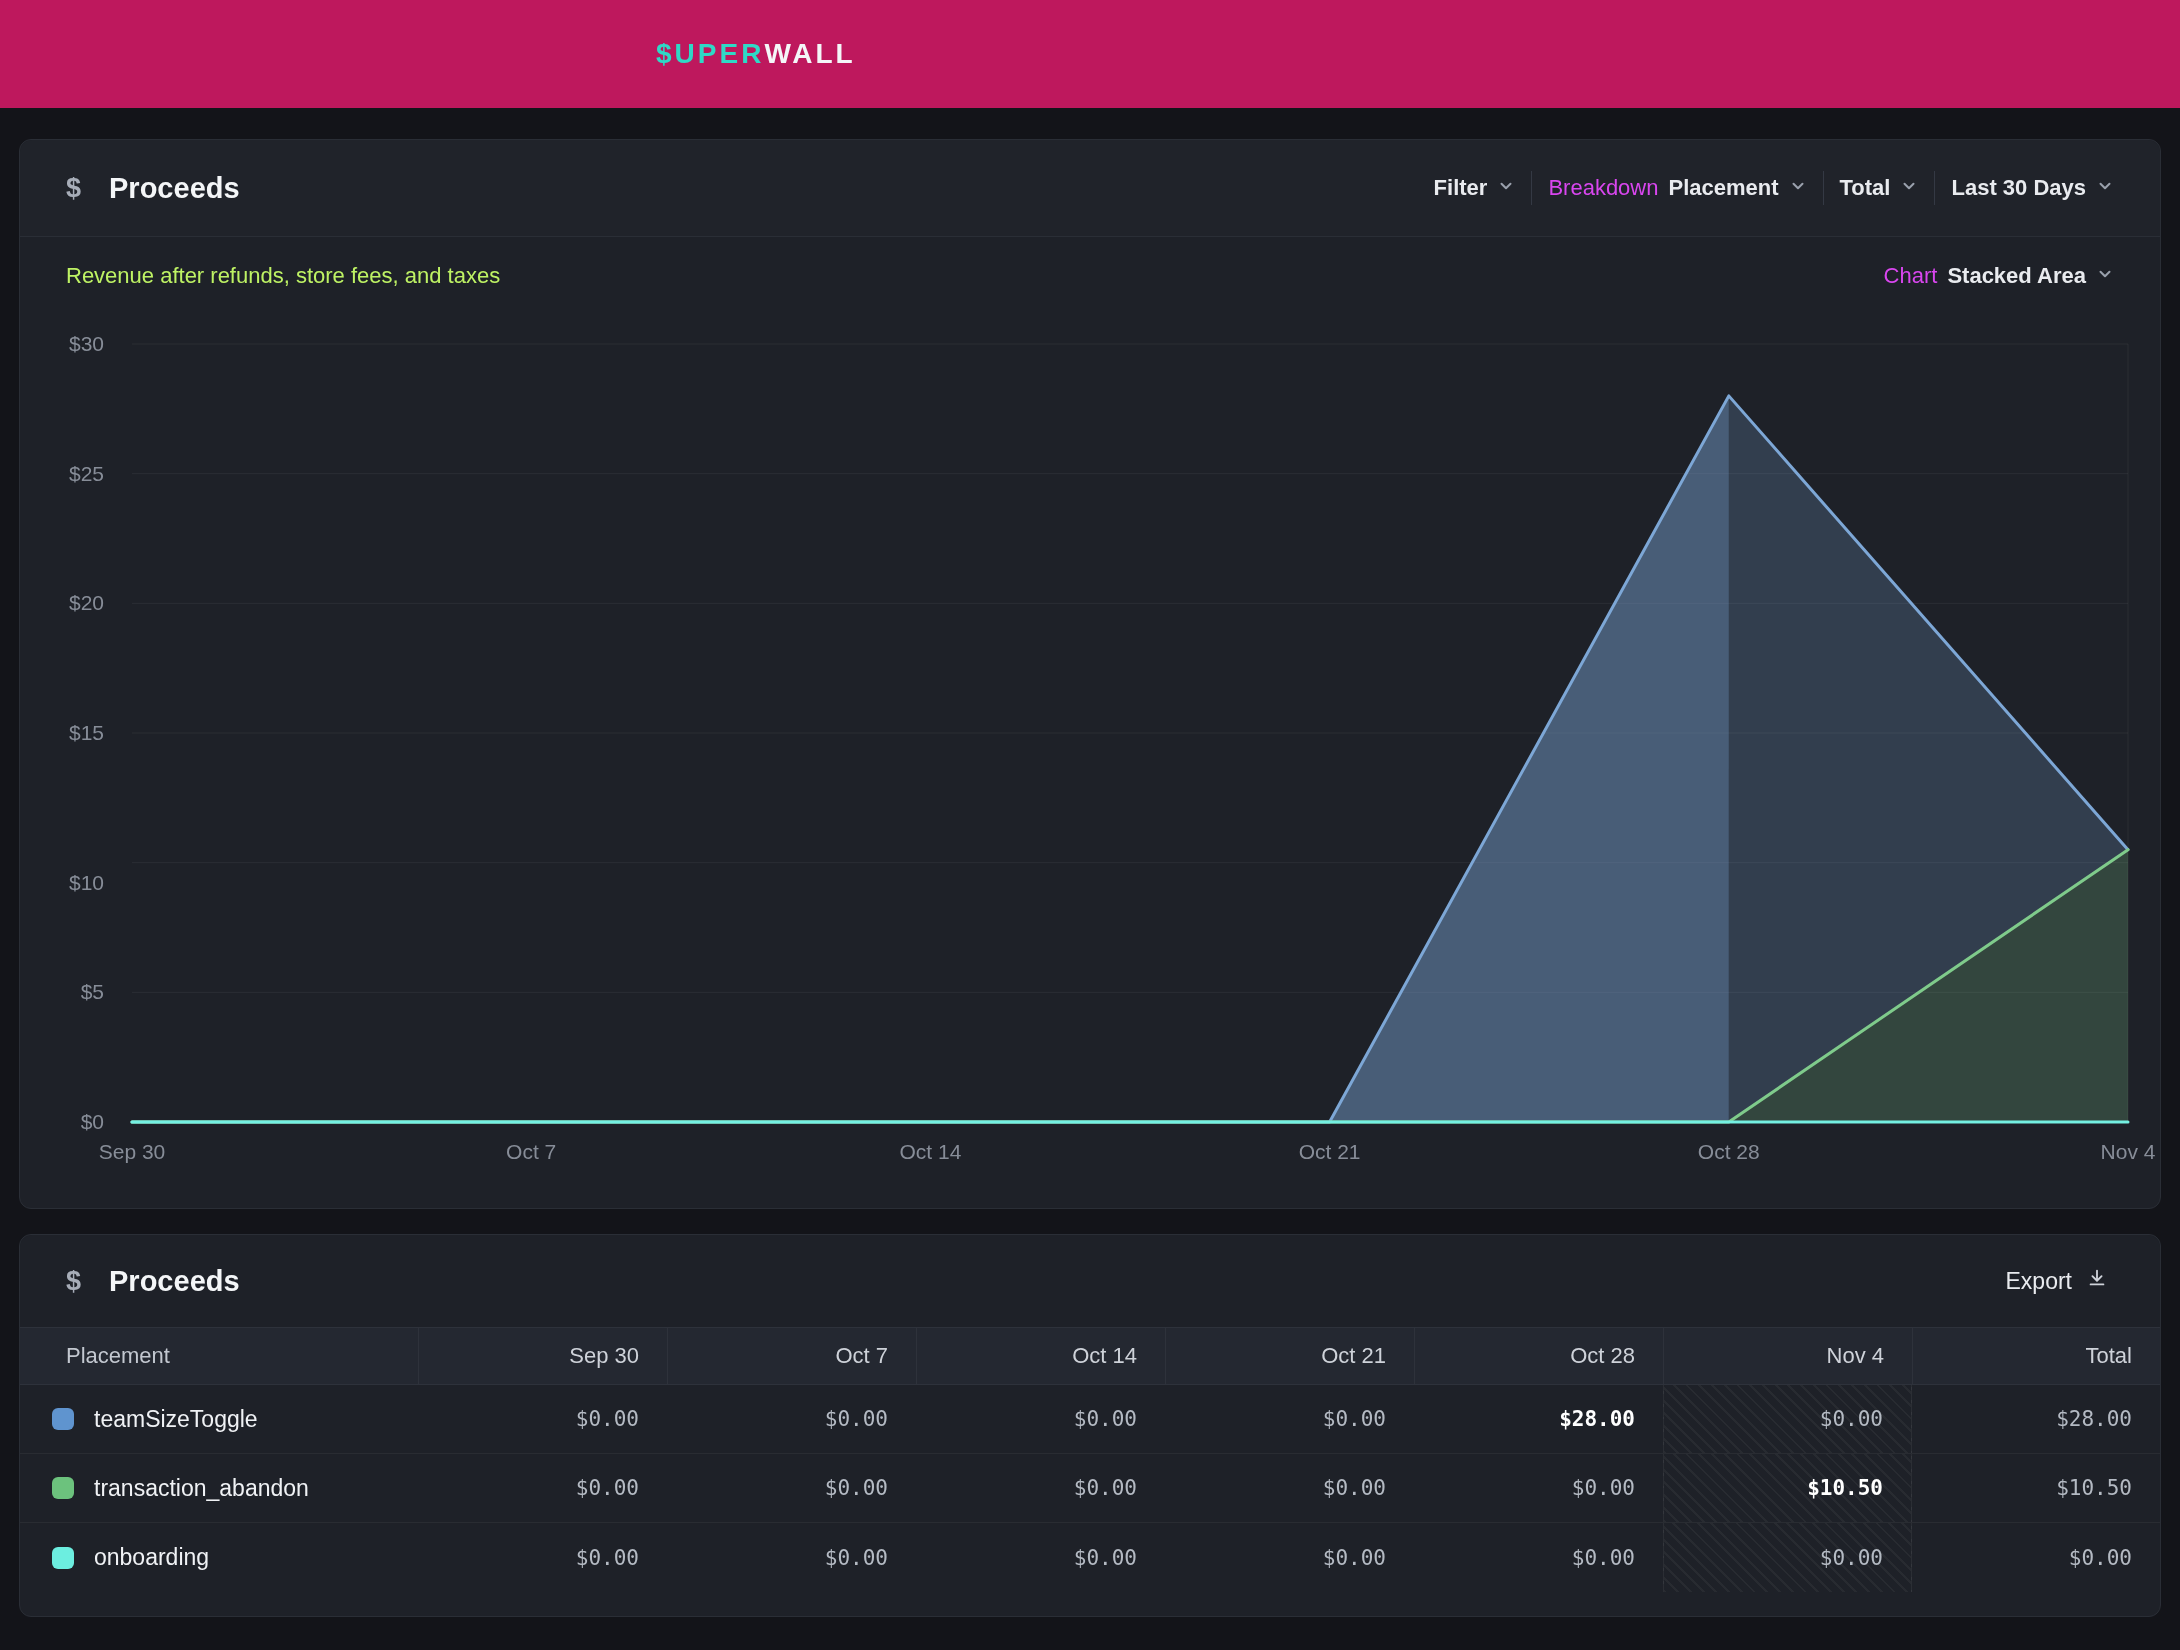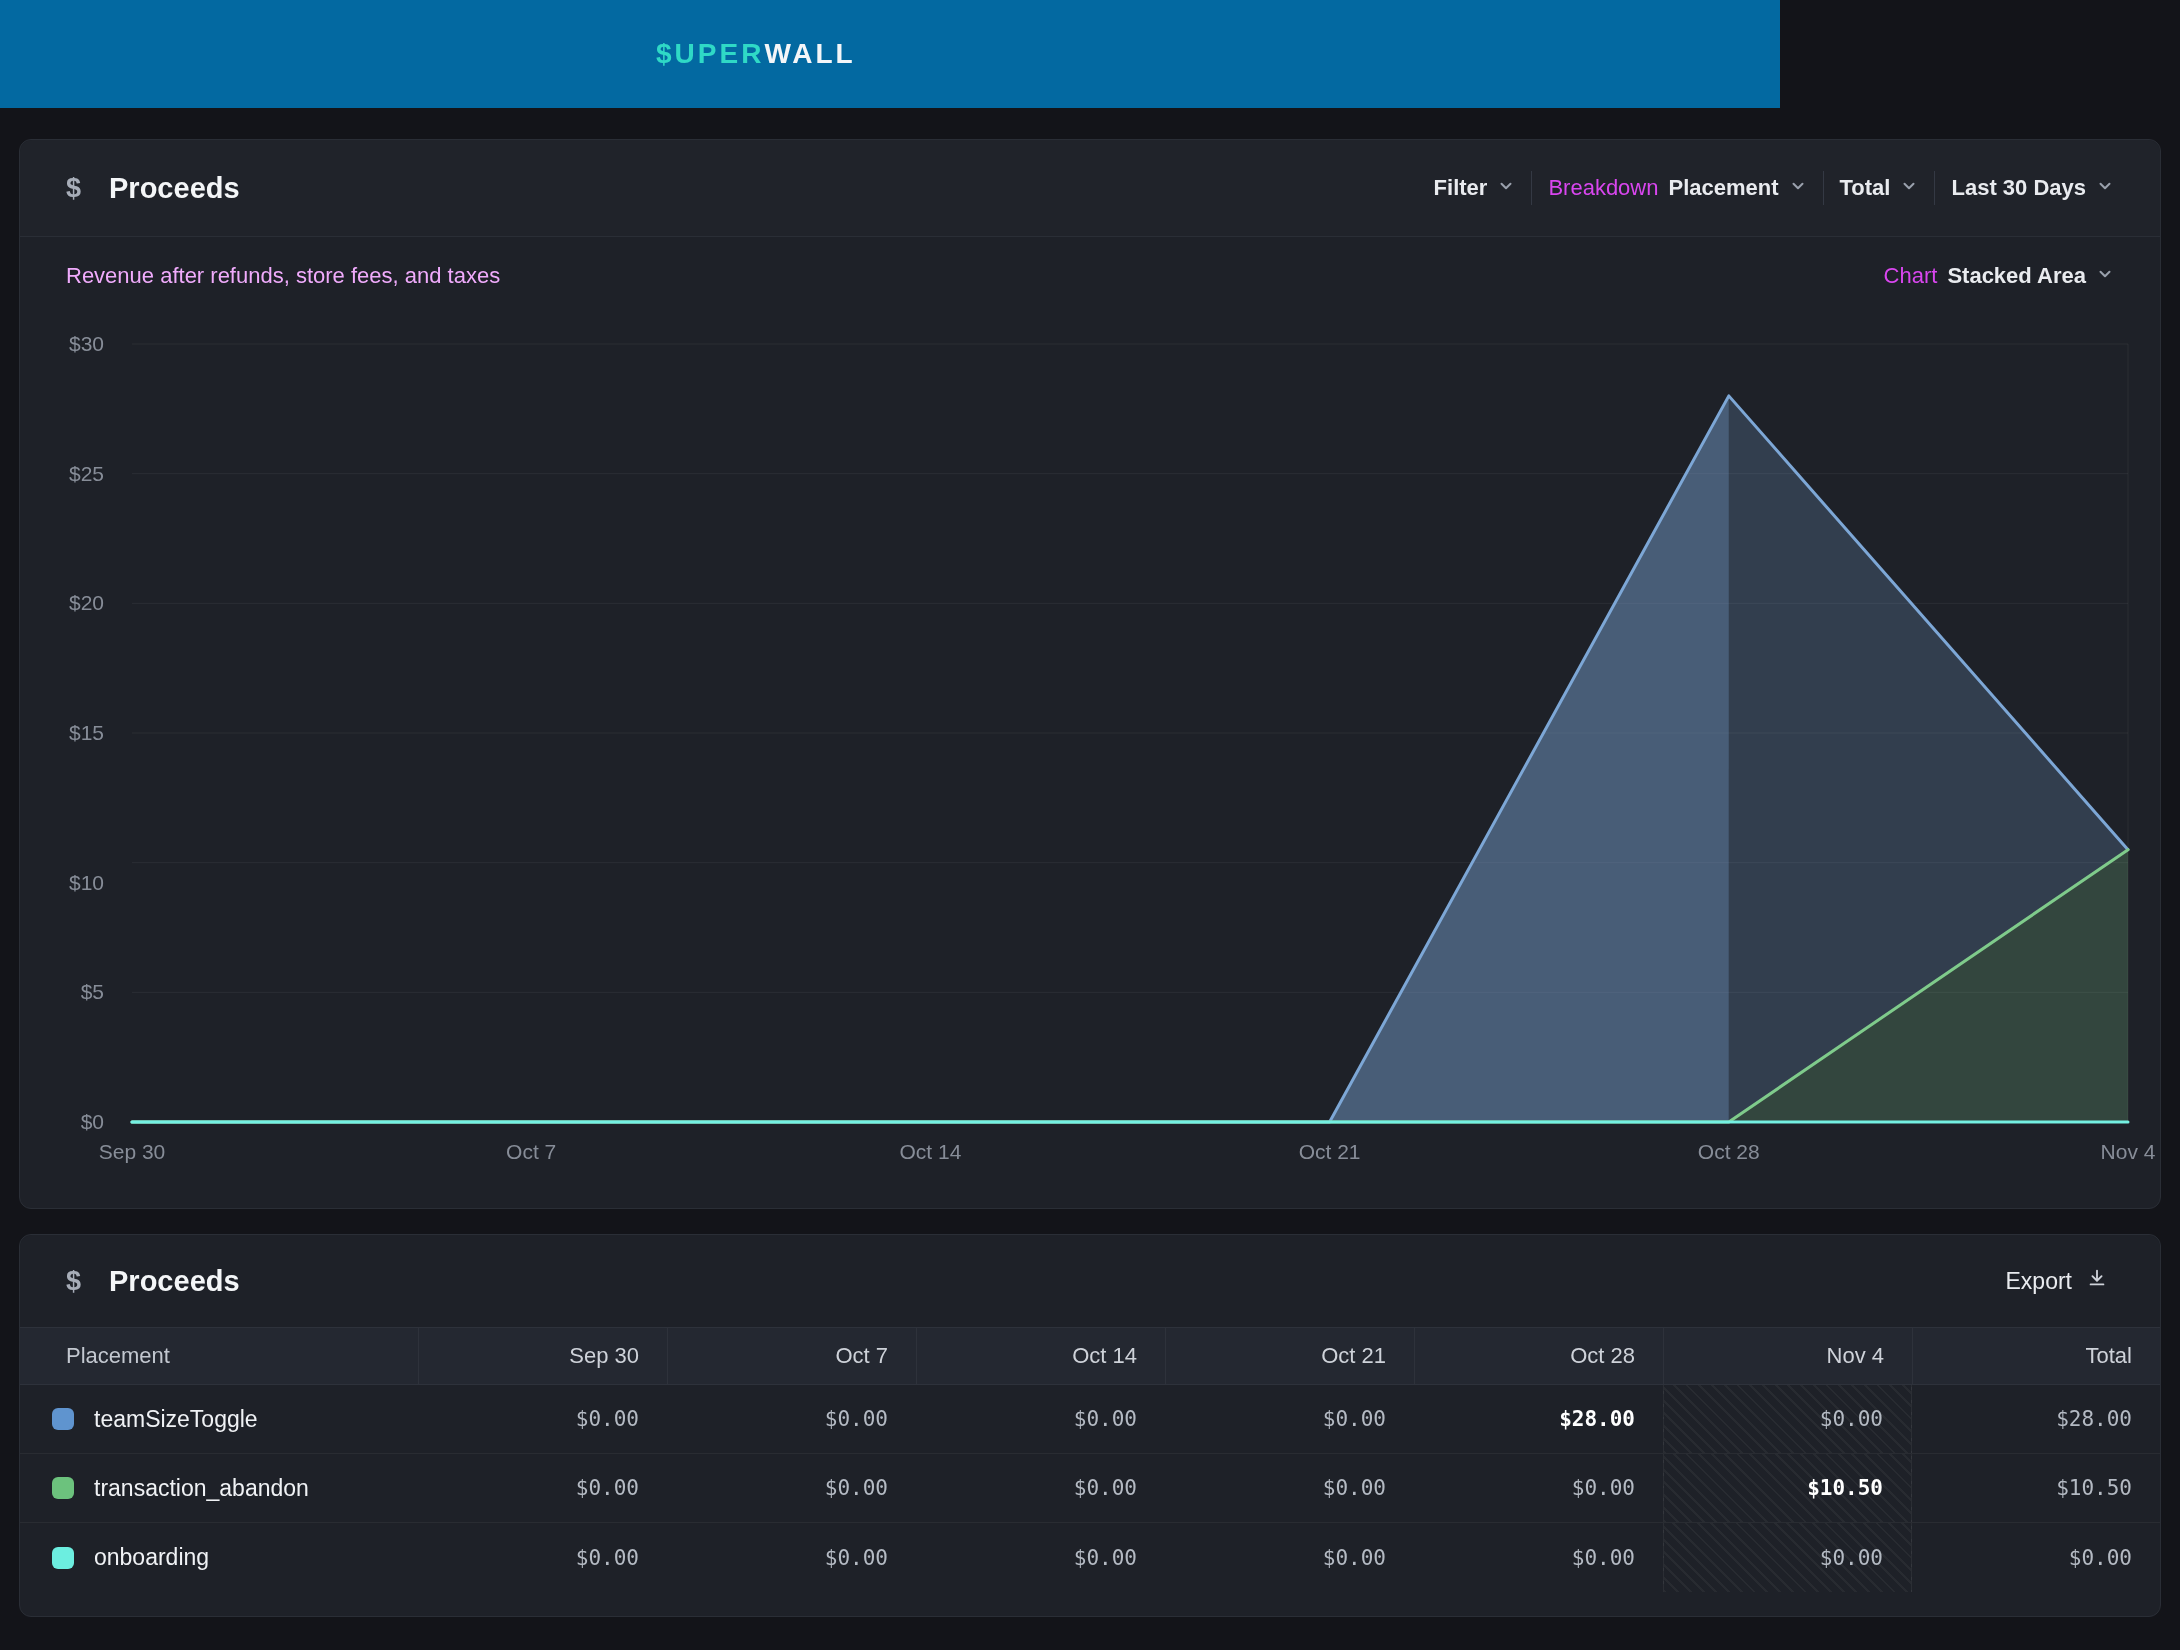--- a/index.html
+++ b/index.html
@@ -8,22 +8,22 @@
     width:2180px; height:1650px;
     background:#131419;
     font-family:"Liberation Sans", sans-serif;
     color:#e8eaee;
     overflow:hidden;
     position:relative;
   }
 
   
   .topbar{
-    position:absolute; left:0; top:0; width:1780px; height:108px;
-    background:#0369a1;
+    position:absolute; left:0; top:0; width:2180px; height:108px;
+    background:#be185d;
   }
   .logo{
     position:absolute; left:656px; top:0; height:108px;
     display:flex; align-items:center;
     font-size:28px; font-weight:bold; letter-spacing:3px;
   }
   .logo .accent{ color:#2fd9c6; }
   .logo .rest{ color:#f4f6f8; }
 
   
@@ -55,21 +55,21 @@
     font-family:inherit; font-size:22px; color:#e9ebef; padding:0;
   }
   .ctrl-strong{ color:#e9ebef; font-weight:600; }
   .ctrl-muted{ color:#d946ef; font-weight:normal; }
   .vdiv{ width:1px; height:34px; background:#343944; }
 
   .sub-row{
     margin-top:26px; padding:0 46px;
     display:flex; align-items:center; justify-content:space-between;
   }
-  .subtitle{ color:#f0abfc; font-size:22px; }
+  .subtitle{ color:#bef264; font-size:22px; }
 
   
   #plot-wrap{
     position:absolute; left:112px; top:204px; width:1996px; height:778px;
   }
   #chart-svg{ width:100%; height:100%; display:block; overflow:visible; }
   #y-labels{
     position:absolute; left:0; top:204px; width:104px; height:778px;
   }
   #y-labels span{

